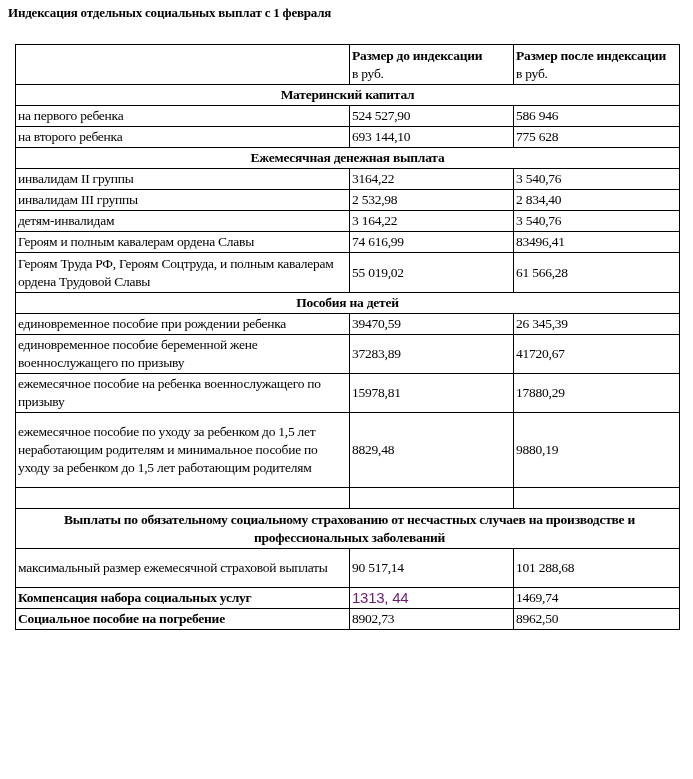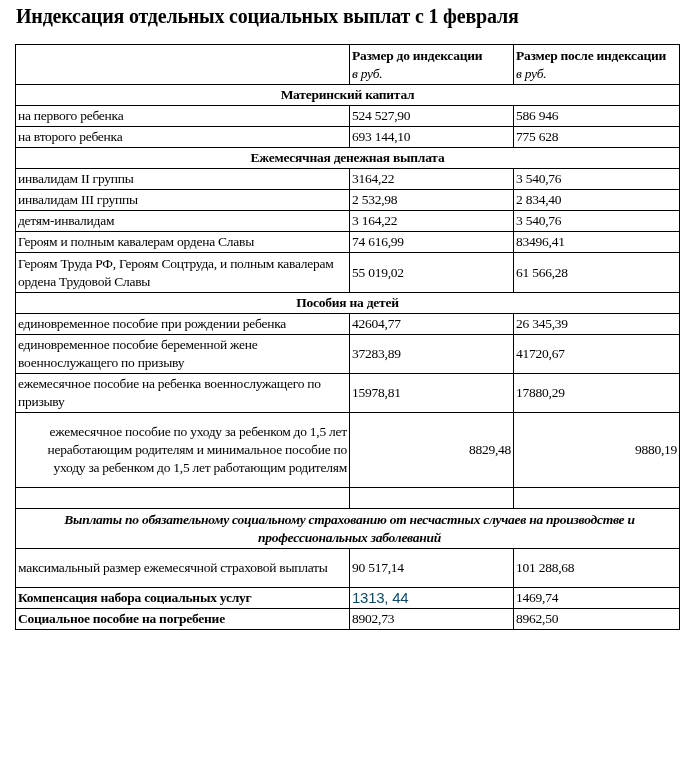--- a/index.html
+++ b/index.html
@@ -2,22 +2,22 @@
 <html><head>
 <meta charset="utf-8">
 <style>
   html, body { margin: 0; padding: 0; background: #ffffff; }
   body {
     width: 693px; height: 779px; position: relative; overflow: hidden;
     font-family: "Liberation Serif", "DejaVu Serif", serif;
     color: #000;
   }
   .title {
-    position: absolute; left: 16px; top: 5px;
-    font-size: 20px; font-weight: bold; letter-spacing: -0.2px;
+    position: absolute; left: 8px; top: 5px;
+    font-size: 13px; font-weight: bold; letter-spacing: -0.2px;
     white-space: nowrap;
   }
   table.main {
     position: absolute; left: 15px; top: 44px;
     width: 664px;
     border-collapse: collapse;
     table-layout: fixed;
     font-size: 13.5px;
     line-height: 18px;
   }
@@ -25,33 +25,33 @@
     border: 1px solid #000;
     padding: 1px 2px 1px 2px;
     vertical-align: middle;
     letter-spacing: -0.25px;
   }
   col.c1 { width: 334px; }
   col.c2 { width: 164px; }
   col.c3 { width: 166px; }
   .hdr td { vertical-align: top; }
   .hdr .b { font-weight: bold; }
-  .hdr .i { font-style: italic; font-weight: normal; }
+  .hdr .i { font-weight: normal; }
   tr.section td {
     text-align: center; font-weight: bold;
   }
   tr.h21 td { height: 18px; margin-left: 41px; }
   tr.h39 td { height: 36px; }
   tr.h40 td { height: 37px; }
-  tr.h74 td { height: 72px; text-align: right; }
+  tr.h74 td { height: 72px; }
   tr.hdr td { height: 37px; }
   .bold { font-weight: bold; }
   .sans-val {
     font-family: "Liberation Sans", "DejaVu Sans", sans-serif;
-    font-size: 15px; color: #0c4a6e;
+    font-size: 15px; color: #701a75;
   }
 </style>
 </head>
 <body>
 
 <div class="title">Индексация отдельных социальных выплат с 1 февраля</div>
 
 <table class="main">
   <colgroup>
       <col class="c1">
@@ -112,21 +112,21 @@
       <td>Героям Труда РФ, Героям Соцтруда, и полным кавалерам ордена Трудовой Славы</td>
       <td>55 019,02</td>
       <td>61 566,28</td>
     </tr>
 
     <tr class="section h21">
       <td colspan="3">Пособия на детей</td>
     </tr>
     <tr class="h21">
       <td>единовременное пособие при рождении ребенка</td>
-      <td>42604,77</td>
+      <td>39470,59</td>
       <td>26 345,39</td>
     </tr>
     <tr class="h39">
       <td>единовременное пособие беременной жене военнослужащего по призыву</td>
       <td>37283,89</td>
       <td>41720,67</td>
     </tr>
     <tr class="h39">
       <td>ежемесячное пособие на ребенка военнослужащего по призыву</td>
       <td>15978,81</td>
@@ -137,21 +137,21 @@
       <td>8829,48</td>
       <td>9880,19</td>
     </tr>
     <tr class="h21">
       <td></td>
       <td></td>
       <td></td>
     </tr>
 
     <tr class="section h40">
-      <td colspan="3" style="padding-left:40px;padding-right:36px;font-style:italic;">Выплаты по обязательному социальному страхованию от несчастных случаев на производстве и профессиональных заболеваний</td>
+      <td colspan="3" style="padding-left:40px;padding-right:36px;">Выплаты по обязательному социальному страхованию от несчастных случаев на производстве и профессиональных заболеваний</td>
     </tr>
     <tr class="h39">
       <td>максимальный размер ежемесячной страховой выплаты</td>
       <td>90 517,14</td>
       <td>101 288,68</td>
     </tr>
 
     <tr class="h21">
       <td class="bold">Компенсация набора социальных услуг</td>
       <td class="sans-val">1313, 44</td>

